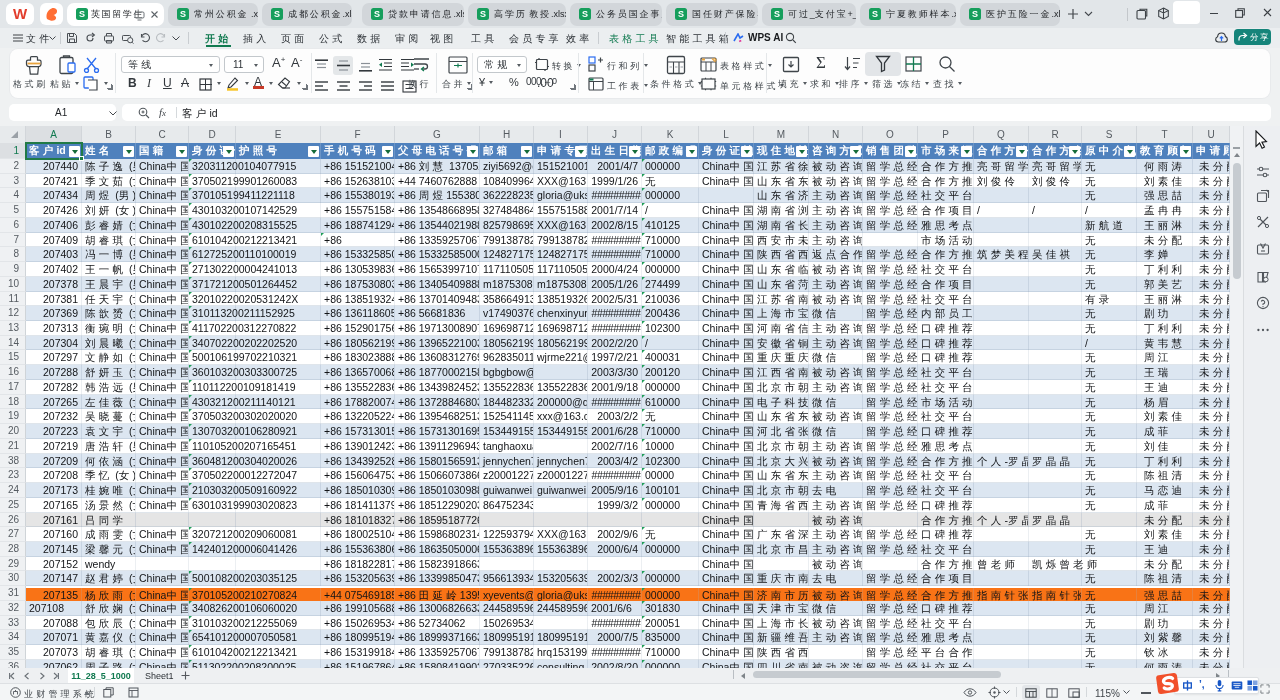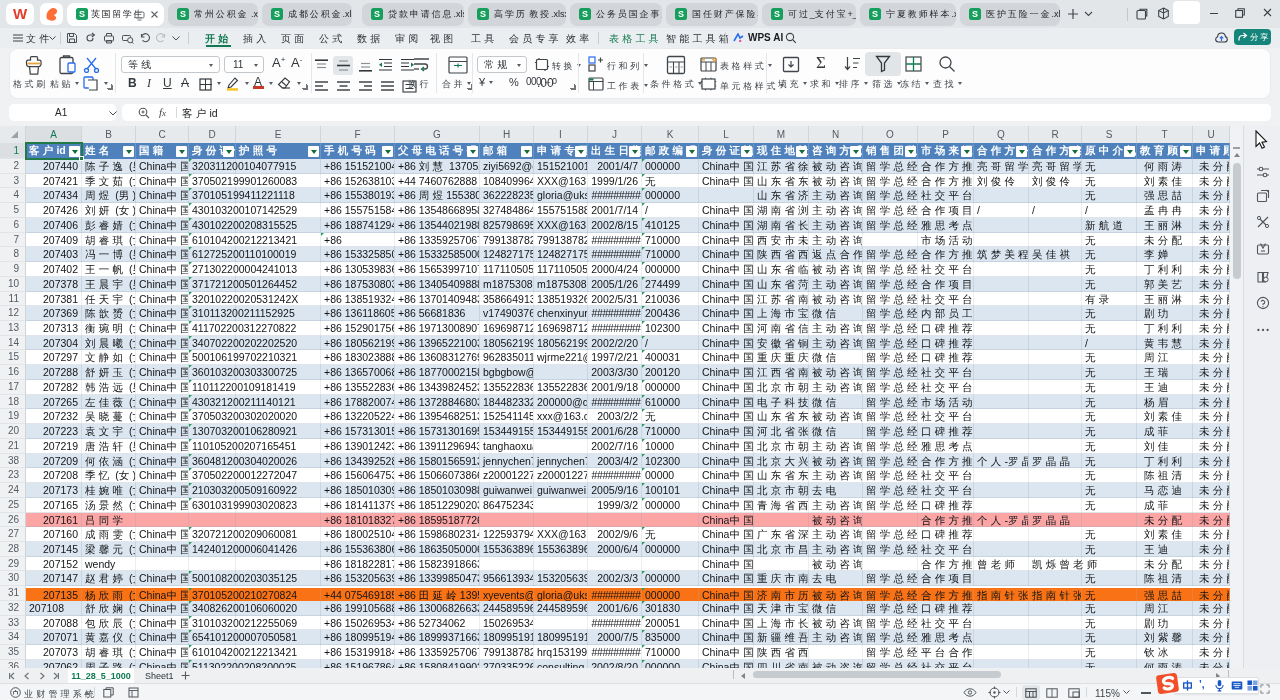--- a/index.html
+++ b/index.html
@@ -1219,21 +1219,21 @@
 <div class="c" style="width:55px"><i class="k">青海省西宁</i></div>
 <div class="c" style="width:54px"><i class="k">主动咨询</i></div>
 <div class="c" style="width:55px"><i class="k">留学总经办</i></div>
 <div class="c" style="width:56px"><i class="k">口碑推荐</i>,</div>
 <div class="c" style="width:55px"></div>
 <div class="c" style="width:53px"></div>
 <div class="c" style="width:55px"><i class="k">无</i></div>
 <div class="c" style="width:56px;padding-left:7px"><i class="k">成菲</i></div>
 <div class="c" style="width:37px;padding-left:6px"><i class="k">未分配</i></div>
 </div>
-<div class="row" style="top:386.52px;height:14.73px;line-height:14.73px;background:#fca5a5">
+<div class="row" style="top:386.52px;height:14.73px;line-height:14.73px;background:#e5e5e5">
 <div class="c" style="width:56px">
         <span style="display:block;text-align:right;padding-right:3px">207161</span>
       </div>
 <div class="c" style="width:54px"><i class="k">吕同学</i></div>
 <div class="c" style="width:53px"></div>
 <div class="c" style="width:47px"></div>
 <div class="c" style="width:85px"></div>
 <div class="c" style="width:74px">+86 18101832777</div>
 <div class="c" style="width:85px">+86 18595187726</div>
 <div class="c" style="width:54px"></div>
@@ -1407,21 +1407,21 @@
 <div class="c" style="width:47px;overflow:visible">
         <span class="spill">340826200106060020</span>
         <span class="gt"></span>
       </div>
 <div class="c" style="width:85px"></div>
 <div class="c" style="width:74px">+86 19910568888</div>
 <div class="c" style="width:85px">+86 13006826633</div>
 <div class="c" style="width:54px">244589596</div>
 <div class="c" style="width:54px">244589596</div>
 <div class="c" style="width:54px">
-        <span style="display:block;text-align:right;padding-right:3px">2001/6/6</span>
+        <span style="display:block;padding-right:3px">2001/6/6</span>
       </div>
 <div class="c" style="width:57px">301830<span class="gt"></span></div>
 <div class="c" style="width:55px">China<i class="k">中国</i></div>
 <div class="c" style="width:55px"><i class="k">天津市宝坻</i></div>
 <div class="c" style="width:54px"><i class="k">微信</i></div>
 <div class="c" style="width:55px"><i class="k">留学总经办</i></div>
 <div class="c" style="width:56px"><i class="k">口碑推荐</i>,</div>
 <div class="c" style="width:55px"></div>
 <div class="c" style="width:53px"></div>
 <div class="c" style="width:55px"><i class="k">无</i></div>

